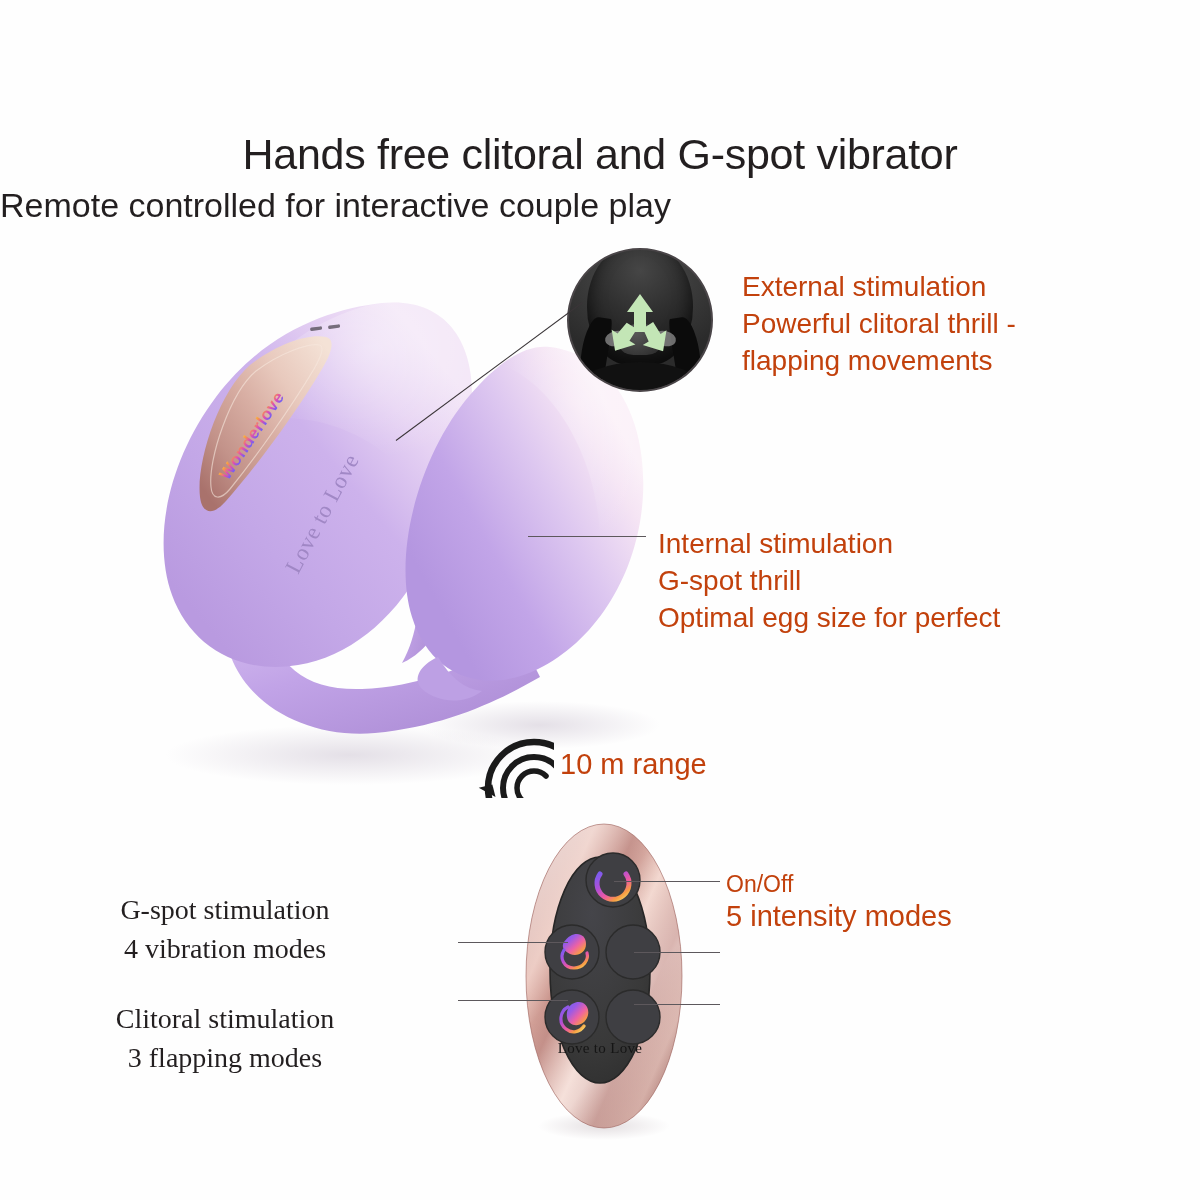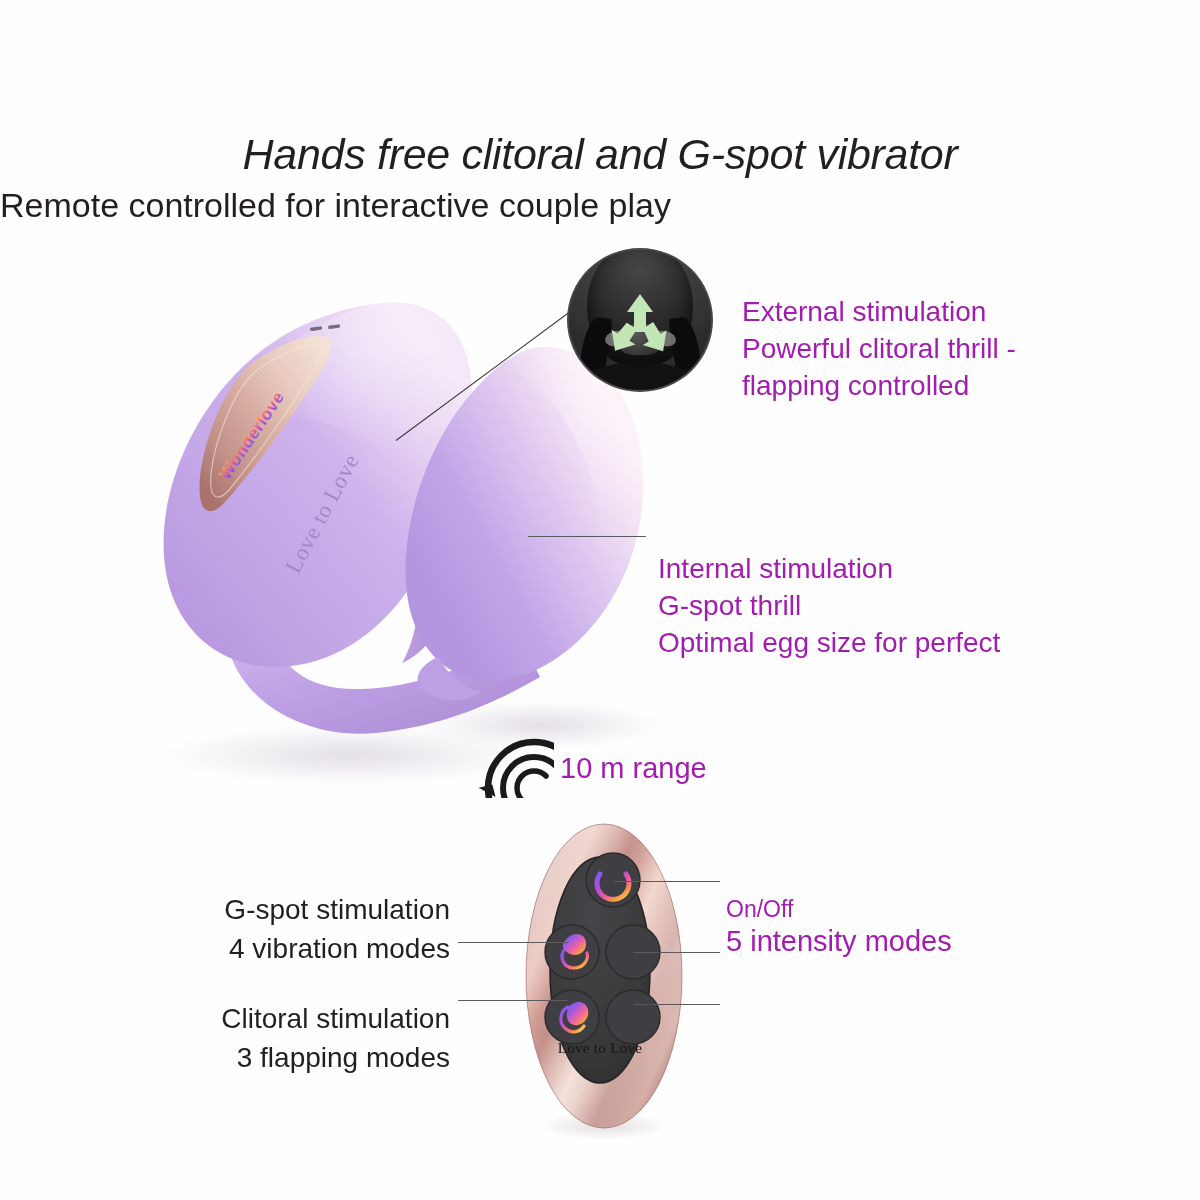--- a/index.html
+++ b/index.html
@@ -16,47 +16,46 @@
 
   
   #title{
     left:0;right:0;top:130px;
     text-align:center;
     font-size:43px;
     letter-spacing:-0.3px;
     color:#231f20;
     font-weight:400;
     white-space:nowrap;
-    font-style:italic;
   }
   #subtitle{
     left:0;right:0;top:186px;
     text-align:left;
     font-size:34px;
     color:#231f20;
     font-weight:400;
     white-space:nowrap;
   }
 
   
   .callout-text{
     font-size:28px;
     line-height:37px;
-    color:#a21caf;
+    color:#c2410c;
     white-space:nowrap;
-    margin-top:25px;
   }
   #external-text{left:742px;top:268px;}
   #internal-text{left:658px;top:525px;}
-  #range-text{left:560px;top:725px;font-size:29px;}
+  #range-text{left:560px;top:746px;font-size:29px;}
   #onoff-text{left:726px;top:866px;font-size:23px;}
   #intensity-text{left:726px;top:898px;font-size:29px;}
   .callout-text-right{
-    font-size:28px;line-height:39px;text-align:right;white-space:nowrap;
+    font-size:28px;line-height:39px;text-align:center;white-space:nowrap;
     color:#231f20;
+    font-family:Liberation Serif, serif;
   }
   #gspot-text{left:0px;width:450px;top:890px;}
   #clitoral-text{left:0px;width:450px;top:973px;margin-top:26px;}
 
   
   .leader{background:#5d585c;height:1.4px;transform-origin:left center;}
   .leader-thin{background:#3a3538;height:1px;transform-origin:left center;}
 
   
   #magnifier{
@@ -291,21 +290,21 @@
         </g>
       </svg>
     </div>
   </div>
 
   <div class="abs leader-thin" style="left:396px;top:440px;width:232px;transform:rotate(-36.5deg);"></div>
 
   <div class="abs callout-text" id="external-text">
     <div>External stimulation</div>
     <div>Powerful clitoral thrill -</div>
-    <div>flapping controlled</div>
+    <div>flapping movements</div>
   </div>
 
   <div class="abs leader" style="left:528px;top:536px;width:118px;"></div>
   <div class="abs callout-text" id="internal-text">
     <div>Internal stimulation</div>
     <div>G-spot thrill</div>
     <div>Optimal egg size for perfect</div>
   </div>
 
   <div class="abs" id="wifi-icon">

